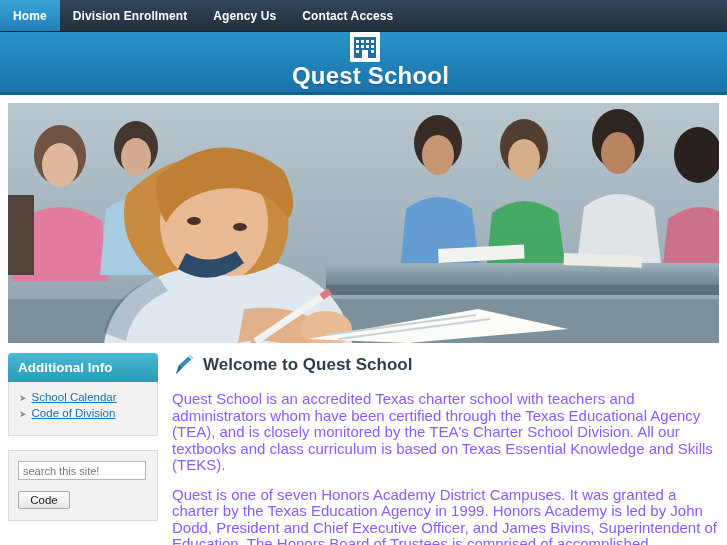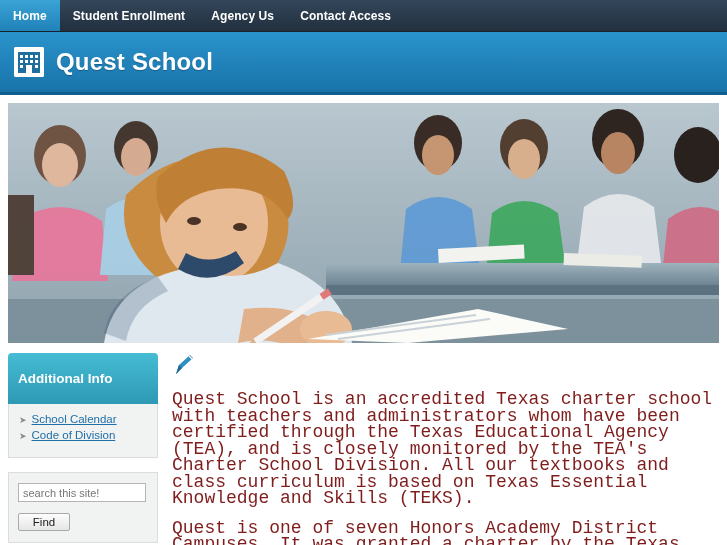--- a/index.html
+++ b/index.html
@@ -44,20 +44,21 @@
   
   .header {
     height: 60px;
     background: #1f7fb5;
     background: linear-gradient(to bottom, #2a93cb 0%, #1873a9 100%);
     display: flex;
     align-items: center;
     padding: 0 0 0 14px;
     border-bottom: 3px solid #0f5e8f;
     position: relative;
+    flex-direction: column;
   }
   .logo-mark {
     width: 30px;
     height: 30px;
     background: #ffffff;
     border-radius: 2px;
     margin-right: 12px;
     position: relative;
     flex: none;
     overflow: hidden;
@@ -91,21 +92,21 @@
     width: 150px;
     flex: none;
     margin-right: 14px;
   }
   .panel-head {
     background: #3aa8c4;
     background: linear-gradient(to bottom, #46bcd4 0%, #2e99b5 100%);
     color: #ffffff;
     font-size: 13.5px;
     font-weight: bold;
-    padding: 18px 10px;
+    padding: 7px 10px;
     border-top-left-radius: 4px;
     border-top-right-radius: 4px;
   }
   .panel-body {
     background: #f1f2f2;
     border: 1px solid #dcdcdc;
     border-top: none;
     padding: 9px 10px 12px 10px;
   }
   .link-row {
@@ -173,36 +174,35 @@
     height: 24px;
     margin-right: 9px;
     flex: none;
   }
   .main-title {
     font-size: 17px;
     font-weight: bold;
     color: #2f3f4f;
   }
   .para {
-    font-size: 18px;
+    font-size: 15px;
     line-height: 16.5px;
-    color: #7f1d1d;
+    color: #8b5cf6;
     margin: 0 0 13px 0;
-    font-family: Liberation Mono, monospace;
   }
 </style>
 </head>
 <body>
 
 <div class="topnav">
   <div class="nav-item active">
     <span>Home</span>
   </div>
   <div class="nav-item">
-    <span>Student Enrollment</span>
+    <span>Division Enrollment</span>
   </div>
   <div class="nav-item">
     <span>Agency Us</span>
   </div>
   <div class="nav-item">
     <span>Contact Access</span>
   </div>
 </div>
 
 <div class="header">
@@ -317,32 +317,33 @@
         <span class="side-link">School Calendar</span>
       </div>
       <div class="link-row">
         <span class="link-bullet">➤</span>
         <span class="side-link">Code of Division</span>
       </div>
     </div>
 
     <div class="search-box">
       <input class="search-input" type="text" value="" placeholder="search this site!" style="">
-      <div class="find-button">Find</div>
+      <div class="find-button">Code</div>
     </div>
   </div>
 
   <div class="main">
     <div class="main-title-row">
       <span class="title-icon">
         <svg width="22" height="24" viewBox="0 0 22 24" aria-hidden="true">
           <path d="M4 21 L7 12 L18 2 L21 5 L10 15 Z" fill="#2f8fc4"></path>
           <path d="M7 12 L10 15 L4 21 Z" fill="#1d6a96"></path>
           <path d="M17 3 L20 6" stroke="#ffffff" stroke-width="1.4"></path>
         </svg>
       </span>
+      <span class="main-title">Welcome to Quest School</span>
     </div>
 
     <p class="para">Quest School is an accredited Texas charter school with teachers and administrators whom have been certified through the Texas Educational Agency (TEA), and is closely monitored by the TEA's Charter School Division.  All our textbooks and class curriculum is based on Texas Essential Knowledge and Skills (TEKS).</p>
     <p class="para">Quest is one of seven Honors Academy District Campuses. It was granted a charter by the Texas Education Agency in 1999. Honors Academy is led by John Dodd, President and Chief Executive Officer, and James Bivins, Superintendent of Education. The Honors Board of Trustees is comprised of accomplished community leaders whose goal is to provide the best leadership and direction for education excellence.</p>
 
   </div>
 </div>
 
 </body></html>

